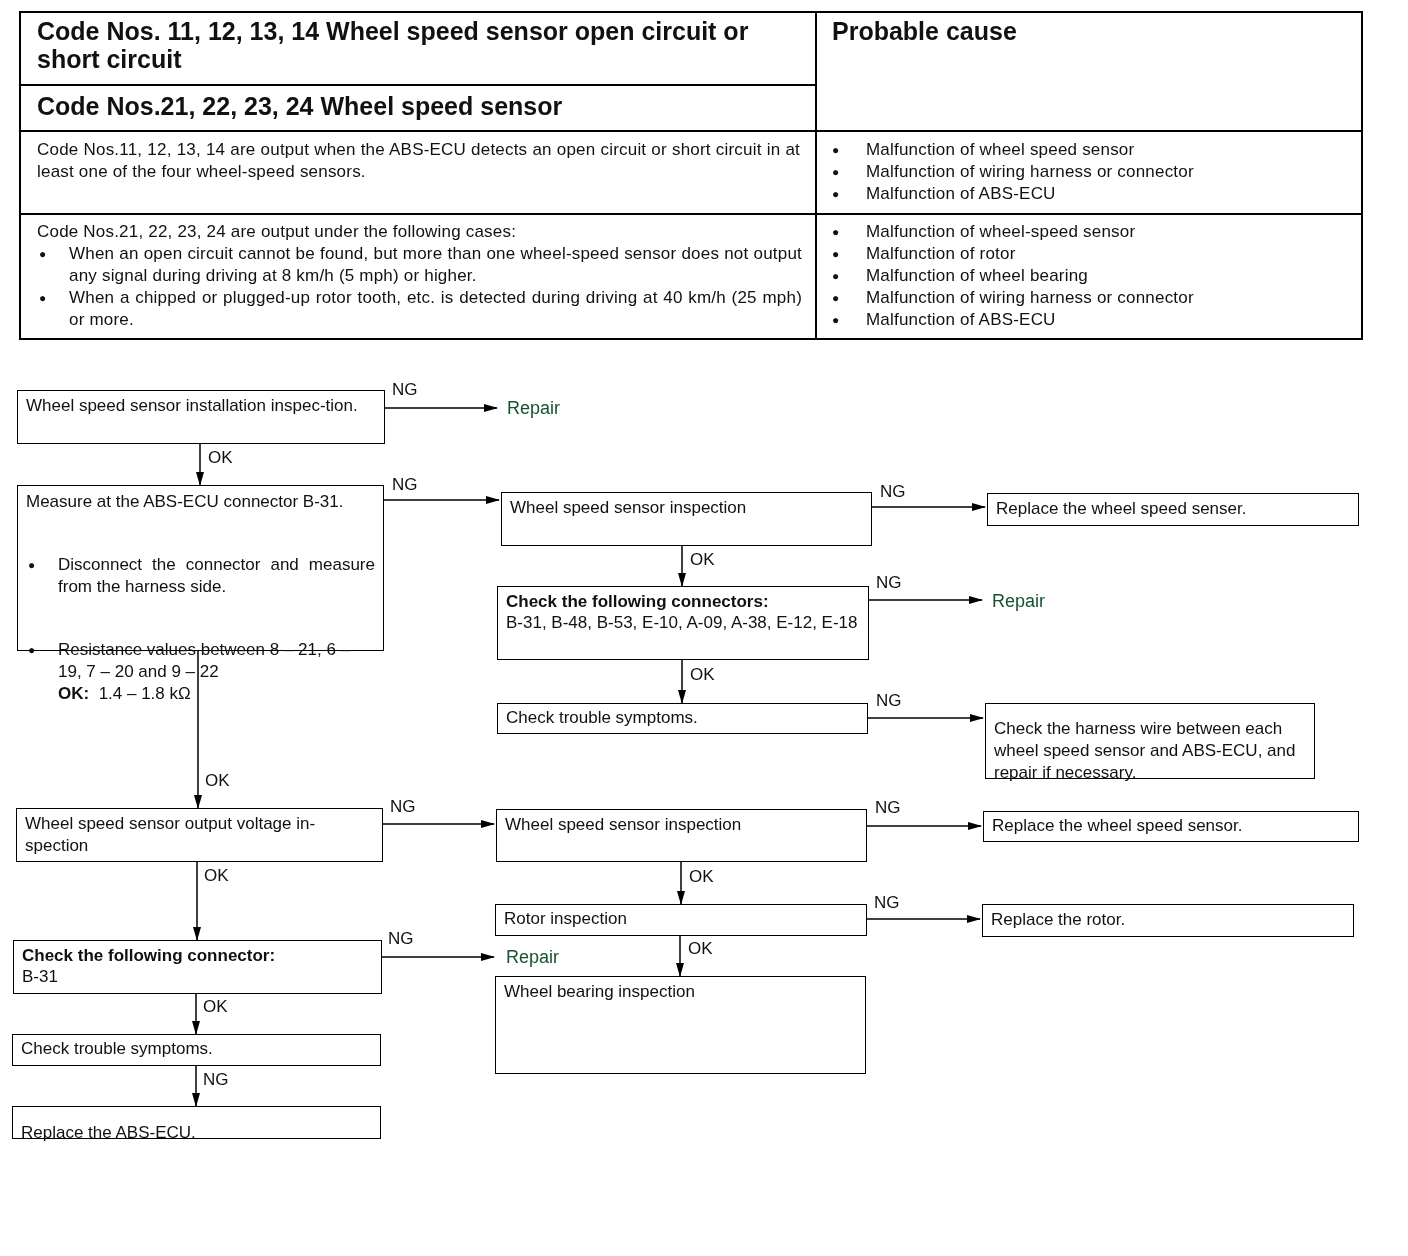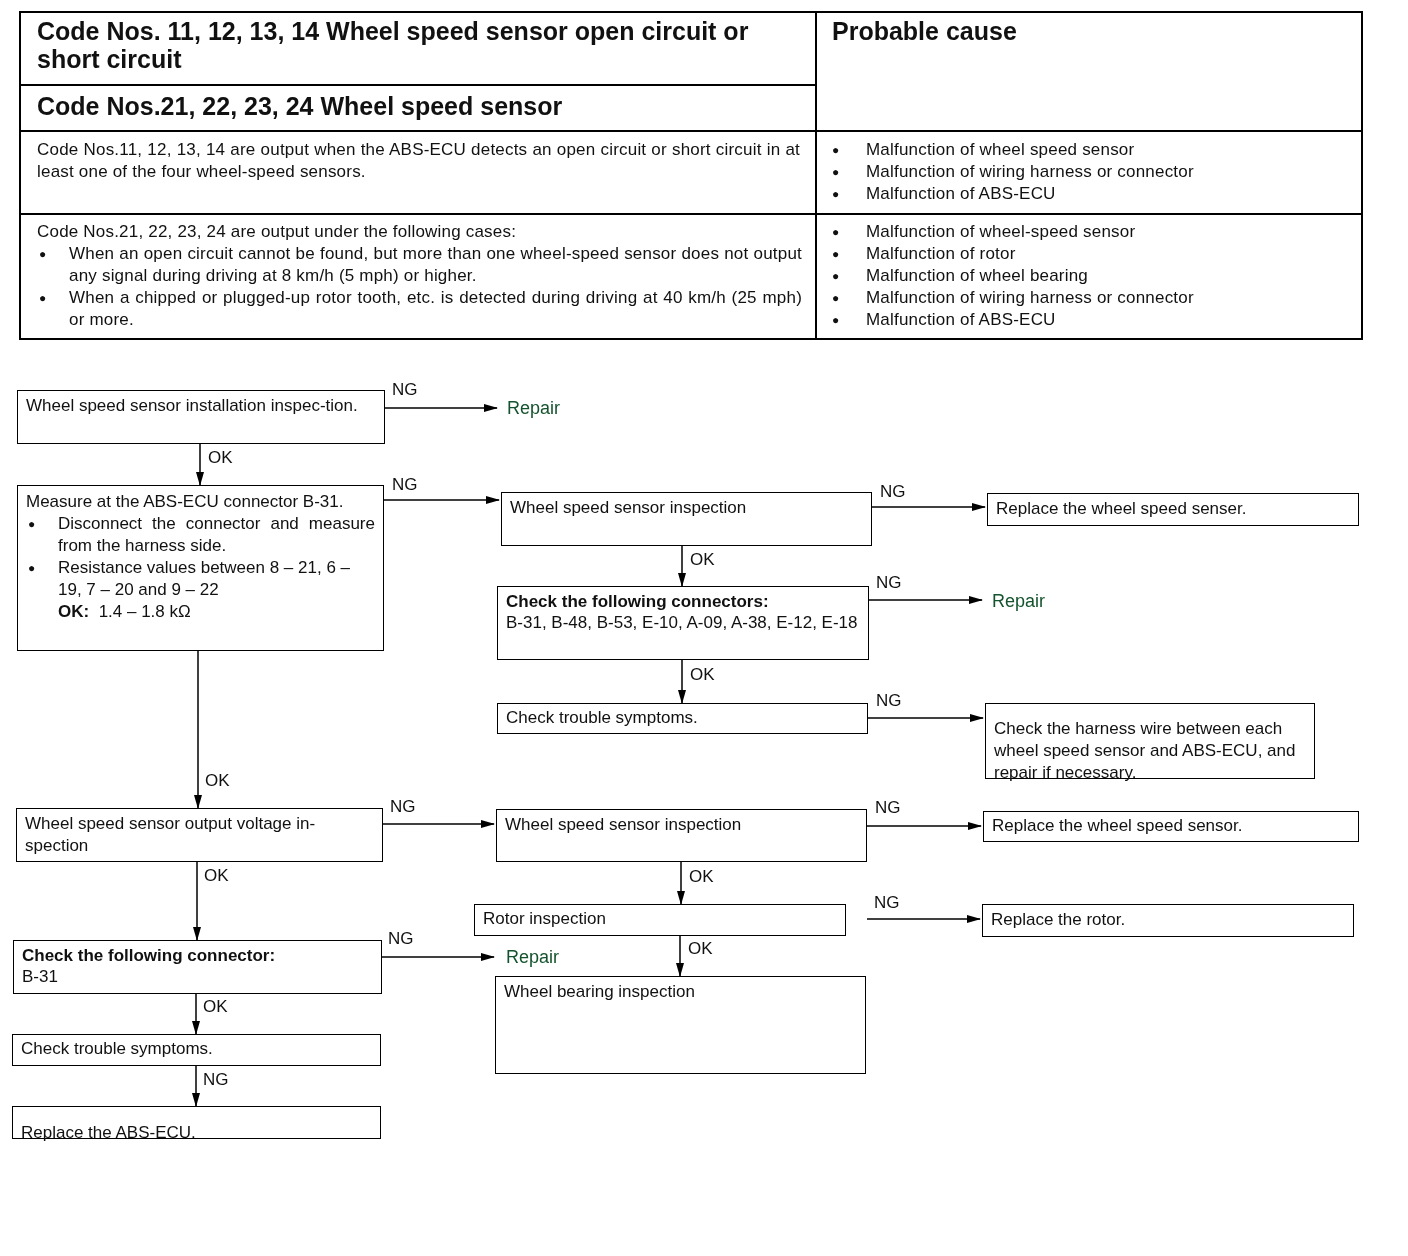--- a/index.html
+++ b/index.html
@@ -15,21 +15,21 @@
     .cell ul { margin:0; padding:0; list-style:none; }
     .cell li { position:relative; padding-left:32px; }
     .cell li::before { content:"\25CF"; position:absolute; left:2px; top:0; font-size:12px; }
     .cause li { padding-left:34px; }
     .cause li::before { left:0; }
     
     .box { position:absolute; border:1.5px solid #000; box-sizing:border-box;
            font-size:17px; line-height:22px; padding:4px 8px; color:#111; background:#fff; }
     .box b { font-weight:bold; }
     .box ul { margin:0; padding:0; list-style:none; }
-    .box li { position:relative; padding-left:32px; }
+    .box li { position:relative; padding-left:32px;margin-top:41px; }
     .box li::before { content:"\25CF"; position:absolute; left:2px; top:0; font-size:12px; }
     .lbl { position:absolute; font-size:17px; line-height:18px; color:#111; }
     .repair { position:absolute; font-size:18px; font-weight:normal; color:#14532d; line-height:20px; }
     svg.wires { position:absolute; left:0; top:0; }
     .just { text-align:justify; }
   </style>
 </head>
 <body>
 
 <div class="tbl"></div>
@@ -161,21 +161,21 @@
 <div class="box" style="left:497px; top:703px; width:371px; height:31px; padding-top:3px;">Check trouble symptoms.</div>
 
 <div class="box" style="left:985px; top:703px; width:330px; height:76px; padding-top:14px;">Check the harness wire between each wheel speed sensor and ABS-ECU, and repair if necessary.</div>
 
 <div class="box" style="left:16px; top:808px; width:367px; height:54px;">Wheel speed sensor output voltage in-spection</div>
 
 <div class="box" style="left:496px; top:809px; width:371px; height:53px;">Wheel speed sensor inspection</div>
 
 <div class="box" style="left:983px; top:811px; width:376px; height:31px; padding-top:3px;">Replace the wheel speed sensor.</div>
 
-<div class="box" style="left:474px; top:904px; width:372px; height:32px; padding-top:3px;">Rotor inspection</div>
+<div class="box" style="left:495px; top:904px; width:372px; height:32px; padding-top:3px;">Rotor inspection</div>
 
 <div class="box" style="left:982px; top:904px; width:372px; height:33px; padding-top:4px;">Replace the rotor.</div>
 
 <div class="box" style="left:13px; top:940px; width:369px; height:54px; line-height:21px;">
   <b>Check the following connector:</b>
   <div>B-31</div>
 </div>
 
 <div class="box" style="left:495px; top:976px; width:371px; height:98px;">Wheel bearing inspection</div>
 

